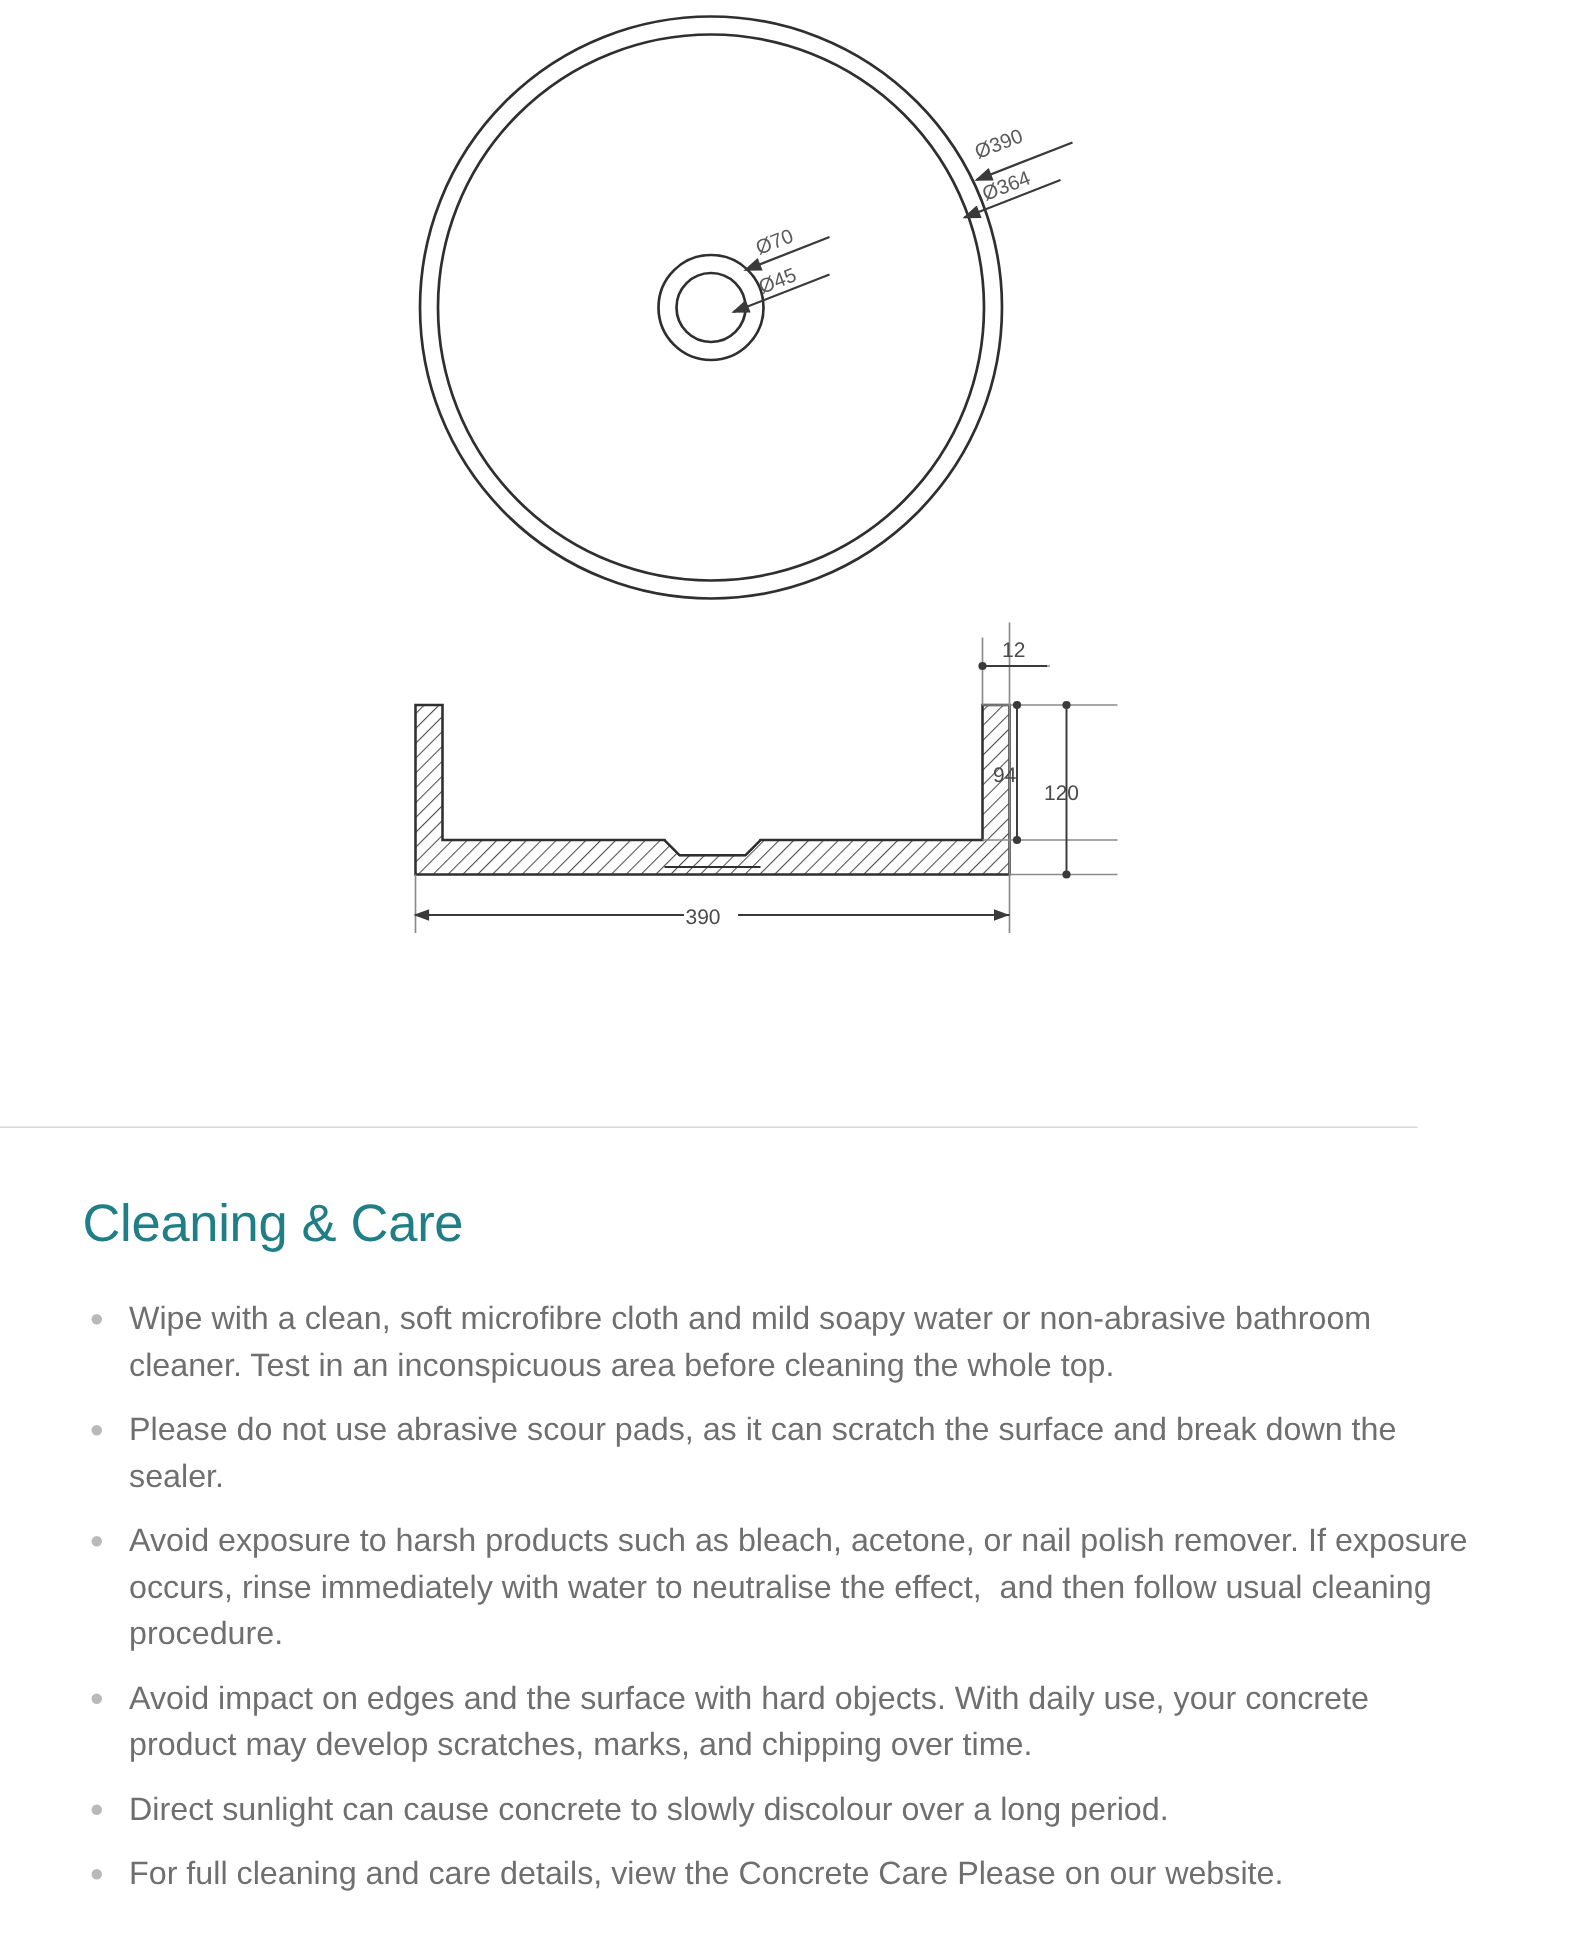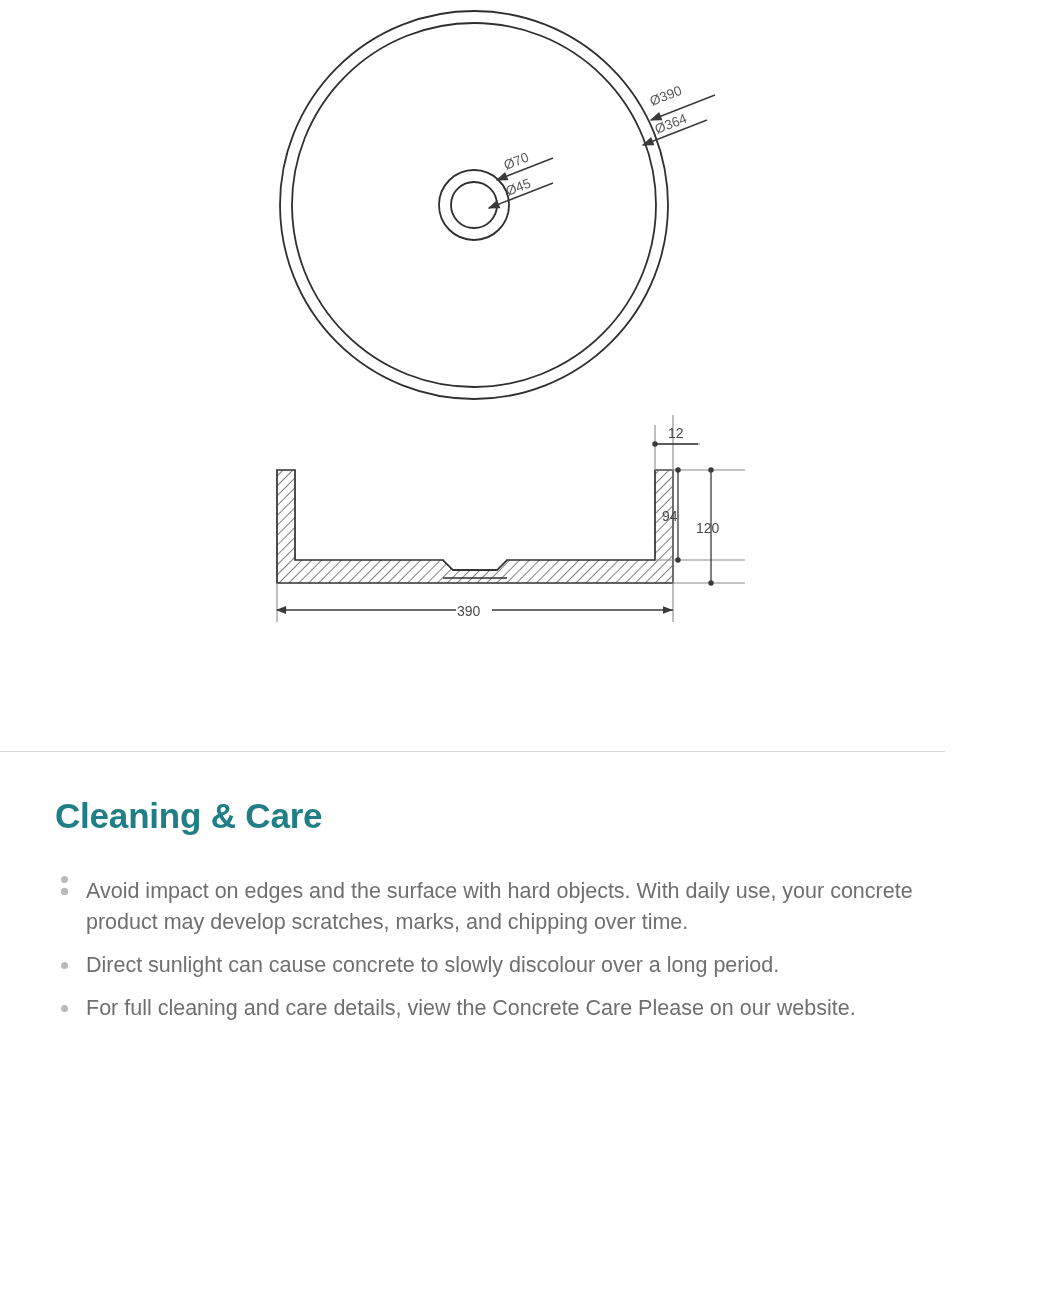--- a/index.html
+++ b/index.html
@@ -45,21 +45,21 @@
   #care-section {
     position: absolute;
     left: 0;
     top: 752px;
     width: 1048px;
   }
   #care-heading {
     margin: 0;
     padding: 46px 0 0 55px;
     font-size: 35px;
-    font-weight: 700;
+    font-weight: 400;
     letter-spacing: -0.2px;
     color: #1f7e86;
     line-height: 1;
   }
   #care-list {
     list-style: none;
     margin: 0;
     padding: 31px 0 0 0;
   }
   .care-item {
@@ -172,23 +172,29 @@
   </svg>
 </div>
 
 <div id="section-divider"></div>
 
 <section id="care-section">
   <h2 id="care-heading">Cleaning &amp; Care</h2>
   <ul id="care-list">
     <li class="care-item">
       <span class="care-bullet"></span>
-    </li>
-    <li class="care-item">
-      <span class="care-bullet"></span>
+      <span class="care-text">Wipe with a clean, soft microfibre cloth and mild soapy water or non-abrasive bathroom cleaner. Test in an inconspicuous area before cleaning the whole top.</span>
+    </li>
+    <li class="care-item">
+      <span class="care-bullet"></span>
+      <span class="care-text">Please do not use abrasive scour pads, as it can scratch the surface and break down the sealer.</span>
+    </li>
+    <li class="care-item">
+      <span class="care-bullet"></span>
+      <span class="care-text">Avoid exposure to harsh products such as bleach, acetone, or nail polish remover. If exposure occurs, rinse immediately with water to neutralise the effect,  and then follow usual cleaning procedure.</span>
     </li>
     <li class="care-item">
       <span class="care-bullet"></span>
       <span class="care-text">Avoid impact on edges and the surface with hard objects. With daily use, your concrete product may develop scratches, marks, and chipping over time.</span>
     </li>
     <li class="care-item">
       <span class="care-bullet"></span>
       <span class="care-text">Direct sunlight can cause concrete to slowly discolour over a long period.</span>
     </li>
     <li class="care-item">

